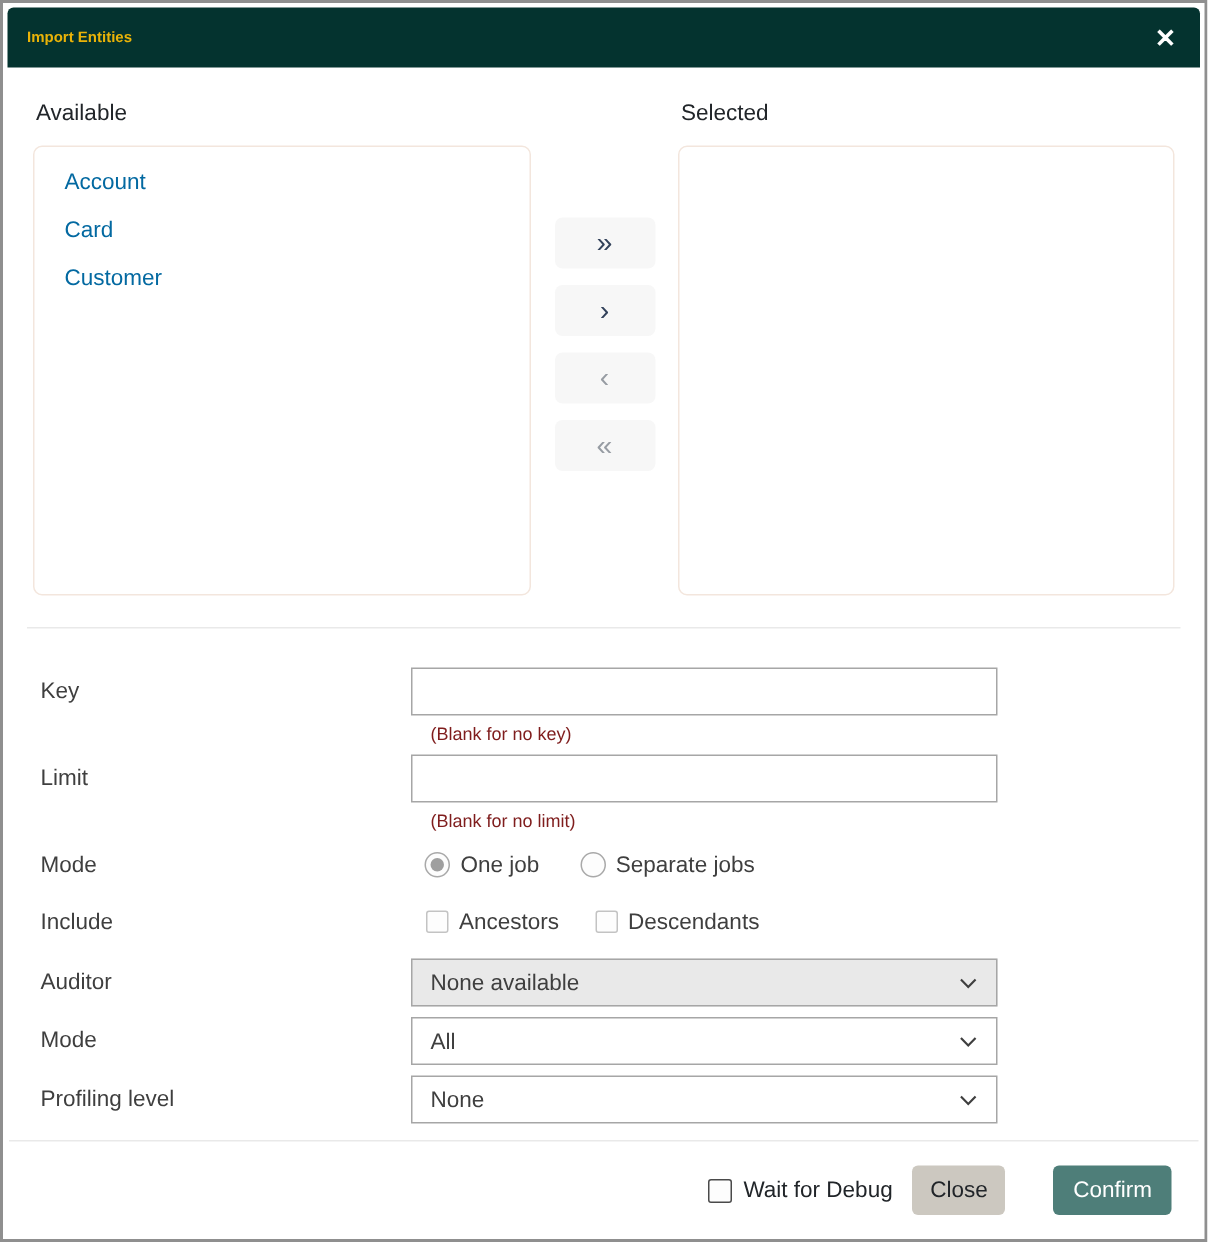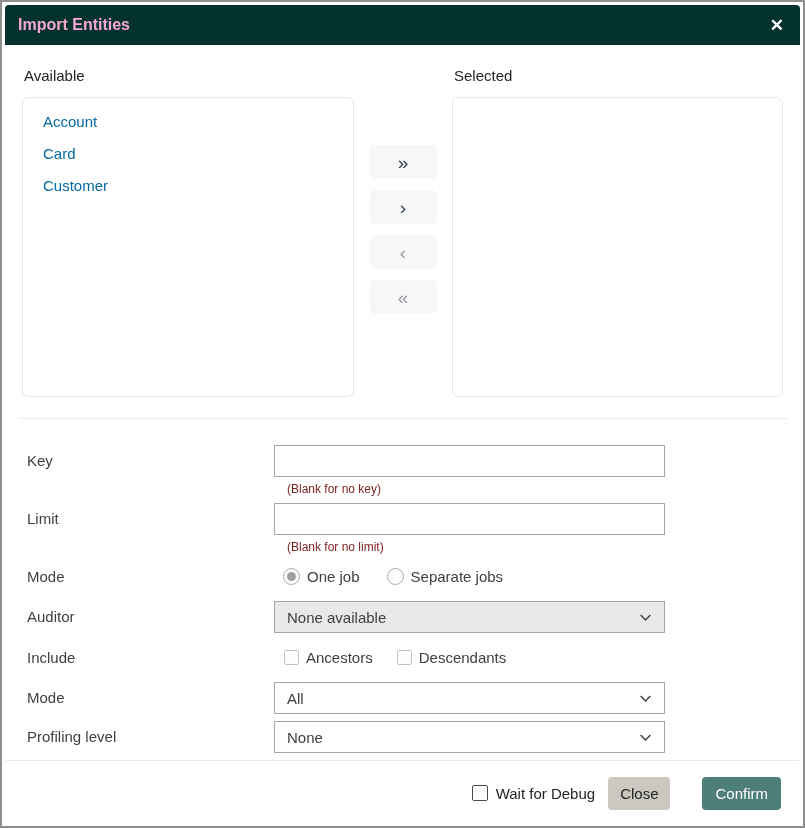--- a/index.html
+++ b/index.html
@@ -17,21 +17,21 @@
 
   
   .dialog-header {
     background: #04332f;
     height: 40px;
     border-radius: 4px 4px 0 0;
     display: flex; align-items: center; justify-content: space-between;
     padding: 0 16px 0 13px;
     flex-shrink: 0;
   }
-  .dialog-title { color: #f9a8d4; font-size: 16px; font-weight: bold; }
+  .dialog-title { color: #eab308; font-size: 10px; font-weight: bold; }
   .close-btn {
     color: #fff; font-size: 17px; font-weight: bold; cursor: pointer;
     line-height: 1; background: none; border: none;
     font-family: "Liberation Sans", sans-serif;
   }
 
   
   .dialog-body { padding: 22px 17px 0 17px; flex: 1; }
 
   .transfer-section { display: flex; }
@@ -116,21 +116,21 @@
   .select-box.disabled { background: #e9e9e9; cursor: default; }
   .chev { width: 13px; height: 13px; flex-shrink: 0; }
 
   
   .dialog-footer {
     border-top: 1px solid #e9e9e9;
     height: 66px; flex-shrink: 0;
     display: flex; align-items: center; justify-content: flex-end;
     padding: 0 18px; margin: 0 1px;
   }
-  .debug-choice { display: flex; align-items: flex-start; cursor: pointer; }
+  .debug-choice { display: flex; align-items: center; cursor: pointer; }
   .debug-choice .checkbox { width: 16px; height: 16px; border: 1px solid #4a4a4a; }
   .debug-label { font-size: 15px; color: #212529; margin-left: 8px; }
   .btn {
     height: 33px; border: none; border-radius: 4px;
     font-size: 15px; padding: 0 12px; cursor: pointer;
     font-family: "Liberation Sans", sans-serif;
   }
   .btn-close { background: #ccc8c0; color: #212529; margin-left: 13px; }
   .btn-confirm { background: #4e7e79; color: #fff; margin-left: 32px; padding: 0 13px; }
 </style>
@@ -200,41 +200,41 @@
               </span>
             <span class="choice-label">One job</span>
           </span>
           <span class="choice">
             <span class="radio"></span>
             <span class="choice-label">Separate jobs</span>
           </span>
         </div>
       </div>
 
+      <div class="form-row choice-row" style="margin-top:10px;">
+        <div class="form-label">Include</div>
+        <div class="choice-group" style="padding-left:10px;">
+          <span class="choice" style="margin-left:0;">
+            <span class="checkbox"></span>
+            <span class="choice-label">Ancestors</span>
+          </span>
+          <span class="choice" style="margin-left:24px;">
+            <span class="checkbox"></span>
+            <span class="choice-label">Descendants</span>
+          </span>
+        </div>
+      </div>
+
       <div class="form-row select-row">
         <div class="form-label">Auditor</div>
         <div class="select-box disabled">
           <span>None available</span>
           <svg class="chev" viewBox="0 0 16 16">
               <path d="M2 5 L8 11 L14 5" fill="none" stroke="#3f3f3f" stroke-width="1.8"></path>
             </svg>
-        </div>
-      </div>
-
-      <div class="form-row choice-row" style="margin-top:10px;">
-        <div class="form-label">Include</div>
-        <div class="choice-group" style="padding-left:10px;">
-          <span class="choice" style="margin-left:0;">
-            <span class="checkbox"></span>
-            <span class="choice-label">Ancestors</span>
-          </span>
-          <span class="choice" style="margin-left:24px;">
-            <span class="checkbox"></span>
-            <span class="choice-label">Descendants</span>
-          </span>
         </div>
       </div>
 
       <div class="form-row select-row">
         <div class="form-label">Mode</div>
         <div class="select-box">
           <span>All</span>
           <svg class="chev" viewBox="0 0 16 16">
               <path d="M2 5 L8 11 L14 5" fill="none" stroke="#3f3f3f" stroke-width="1.8"></path>
             </svg>

